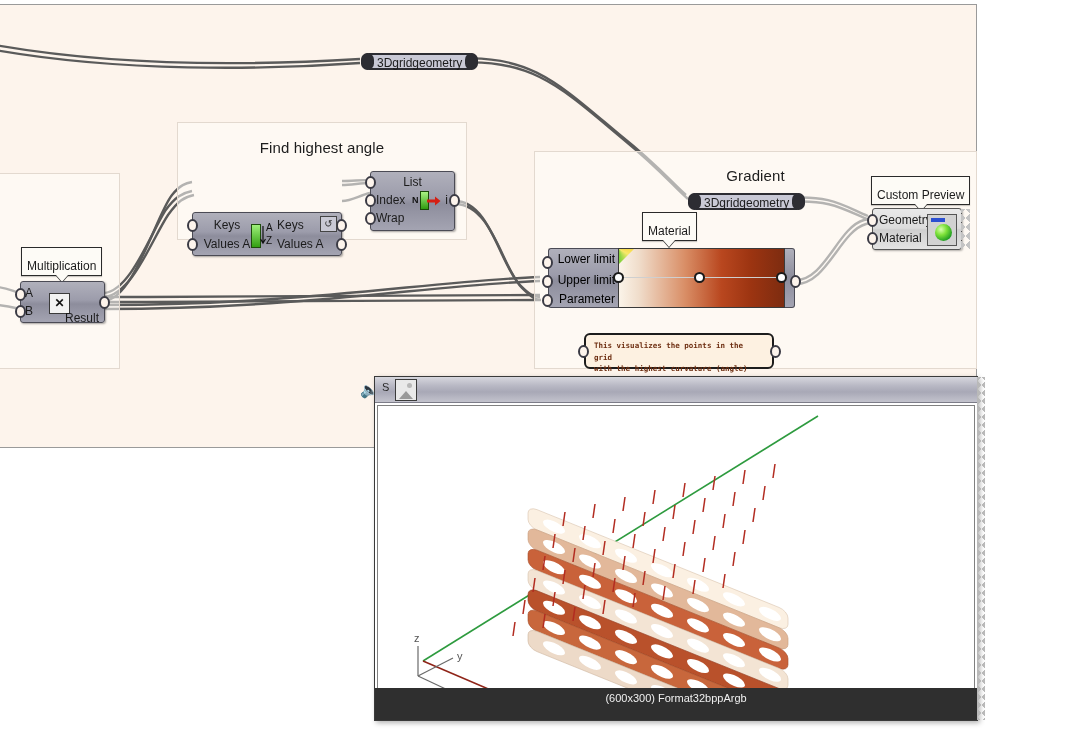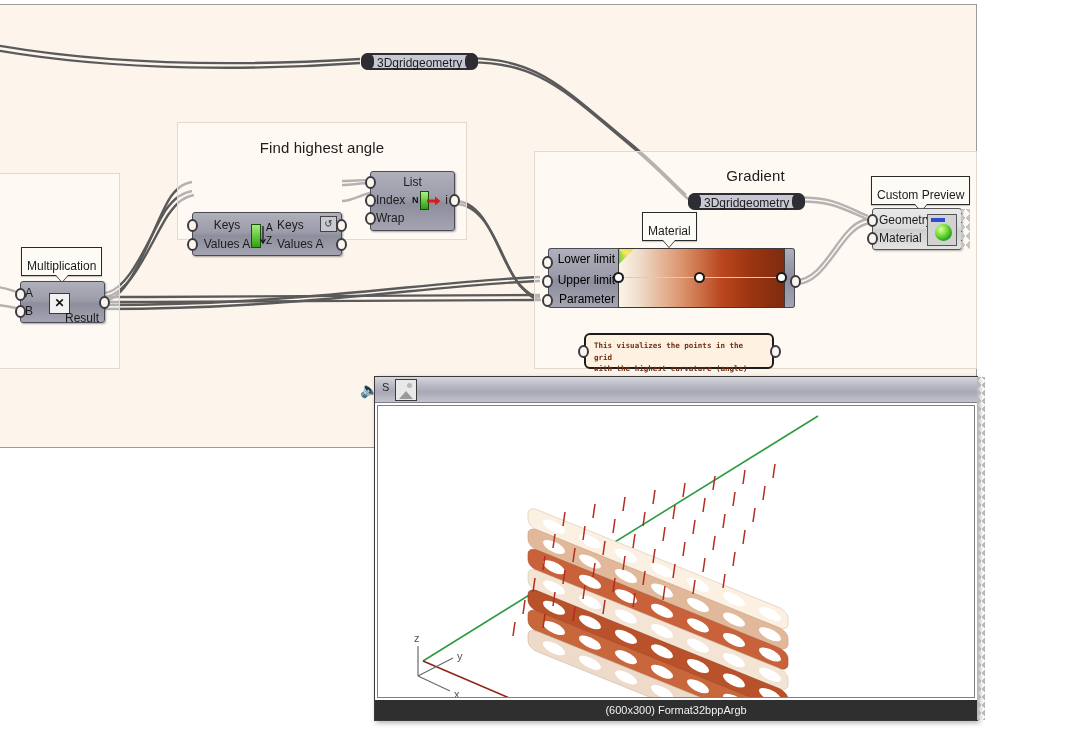--- a/index.html
+++ b/index.html
@@ -169,21 +169,21 @@
   }
   .vicon:after{
     content:"";position:absolute;left:11px;top:3px;width:5px;height:5px;border-radius:50%;
     background:#b8b8b8;
   }
   .viewer-body{
     position:absolute;left:2px;top:28px;right:2px;bottom:22px;
     background:#ffffff;border:1px solid #808080;box-sizing:border-box;overflow:hidden;
   }
   .viewer-status{
-    position:absolute;left:0;right:0;bottom:0;height:20px;line-height:20px;
+    position:absolute;left:0;right:0;bottom:0;height:32px;line-height:20px;
     background:#2f2f2f;color:#f0f0f0;font-size:11px;text-align:center;
   }
   .viewer-zig{
     position:absolute;top:0;right:-8px;width:8px;height:100%;
     background:
       linear-gradient(135deg,#b9b9b9 25%,transparent 25%) -8px 0,
       linear-gradient(225deg,#b9b9b9 25%,transparent 25%) -8px 0,
       linear-gradient(315deg,#b9b9b9 25%,transparent 25%),
       linear-gradient(45deg,#b9b9b9 25%,transparent 25%);
     background-size:8px 8px;

